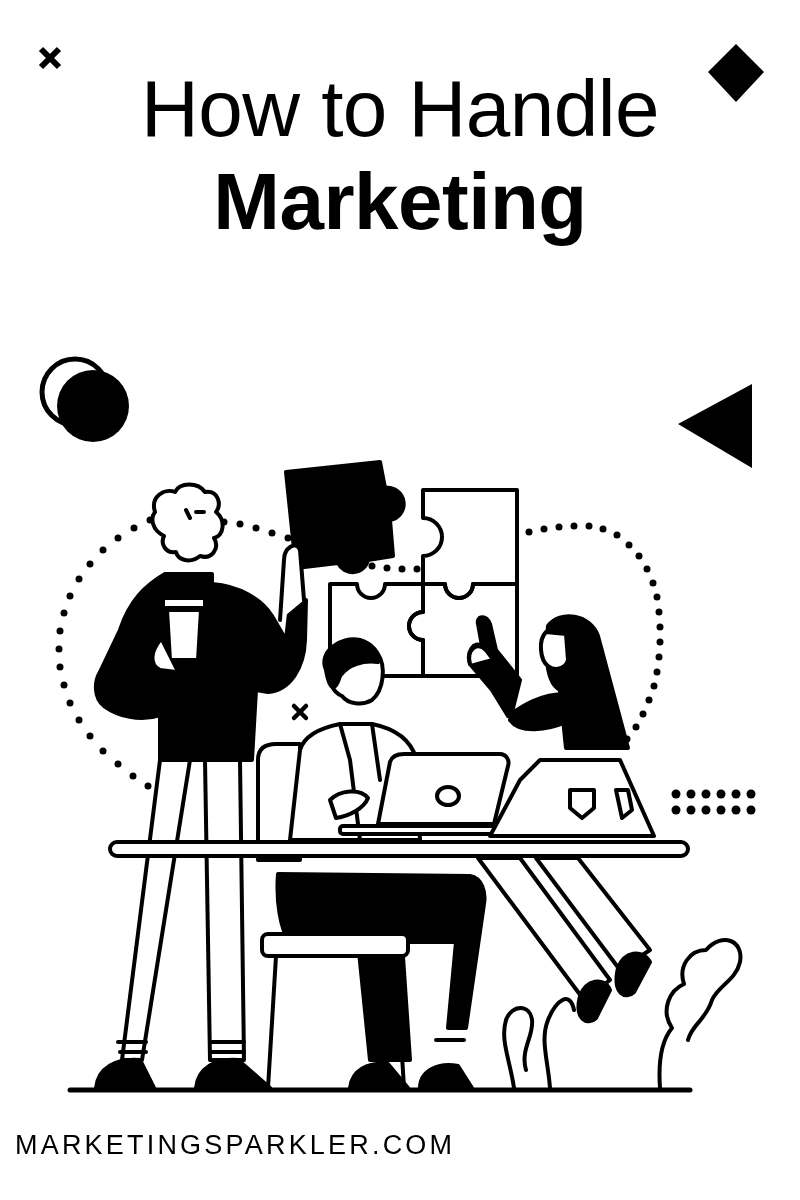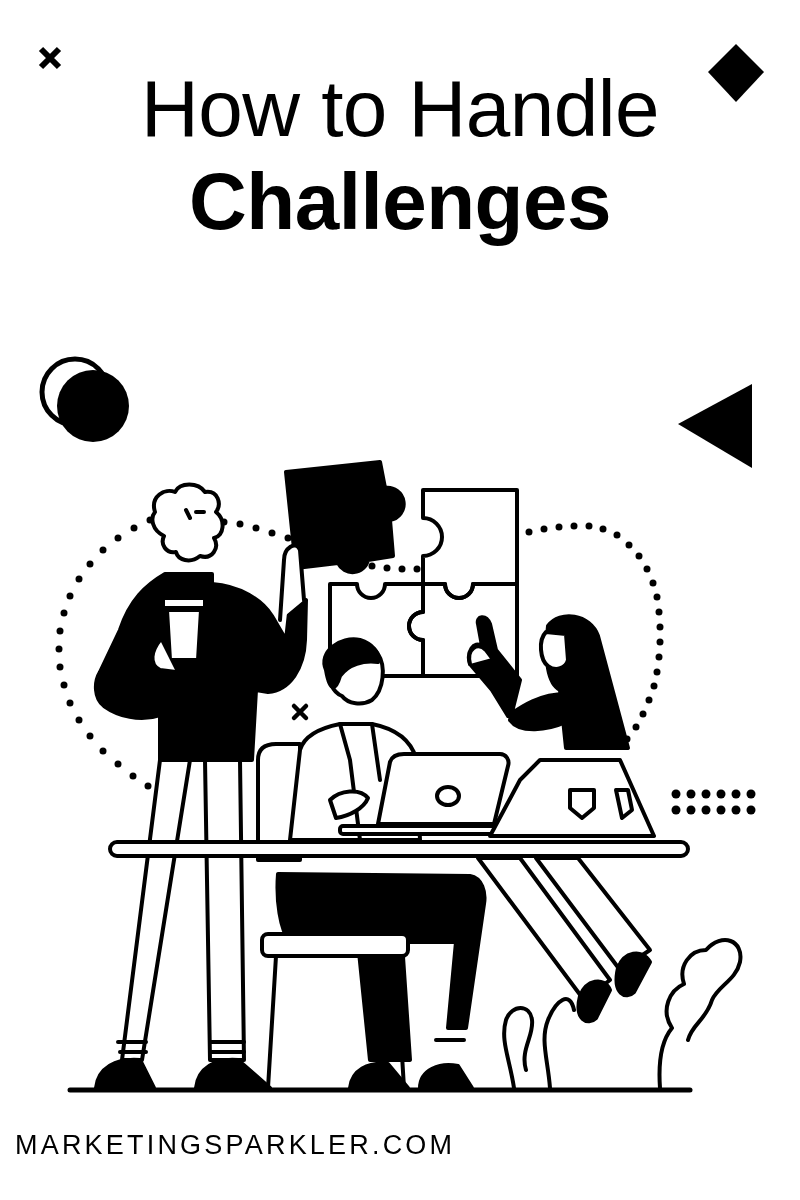--- a/index.html
+++ b/index.html
@@ -50,21 +50,21 @@
       <circle cx="23" cy="24" r="4.5"></circle>
       <circle cx="38" cy="24" r="4.5"></circle>
       <circle cx="53" cy="24" r="4.5"></circle>
       <circle cx="68" cy="24" r="4.5"></circle>
       <circle cx="83" cy="24" r="4.5"></circle>
   </g>
 </svg>
 
 <h1 class="title" style="margin:0">
   <span class="line light">How to Handle</span>
-  <span class="line bold">Challenges</span>
+  <span class="line bold">Marketing</span>
 </h1>
 
 <svg class="illustration" viewBox="0 440 800 670" width="800" height="670">
   <g fill="none" stroke="#000" stroke-width="4" stroke-linecap="round" stroke-linejoin="round">
 
     <g fill="#000" stroke="none">
       <circle cx="150" cy="520" r="3.5"></circle>
         <circle cx="134" cy="528" r="3.5"></circle>
         <circle cx="118" cy="538" r="3.5"></circle>
       <circle cx="103" cy="550" r="3.5"></circle>

